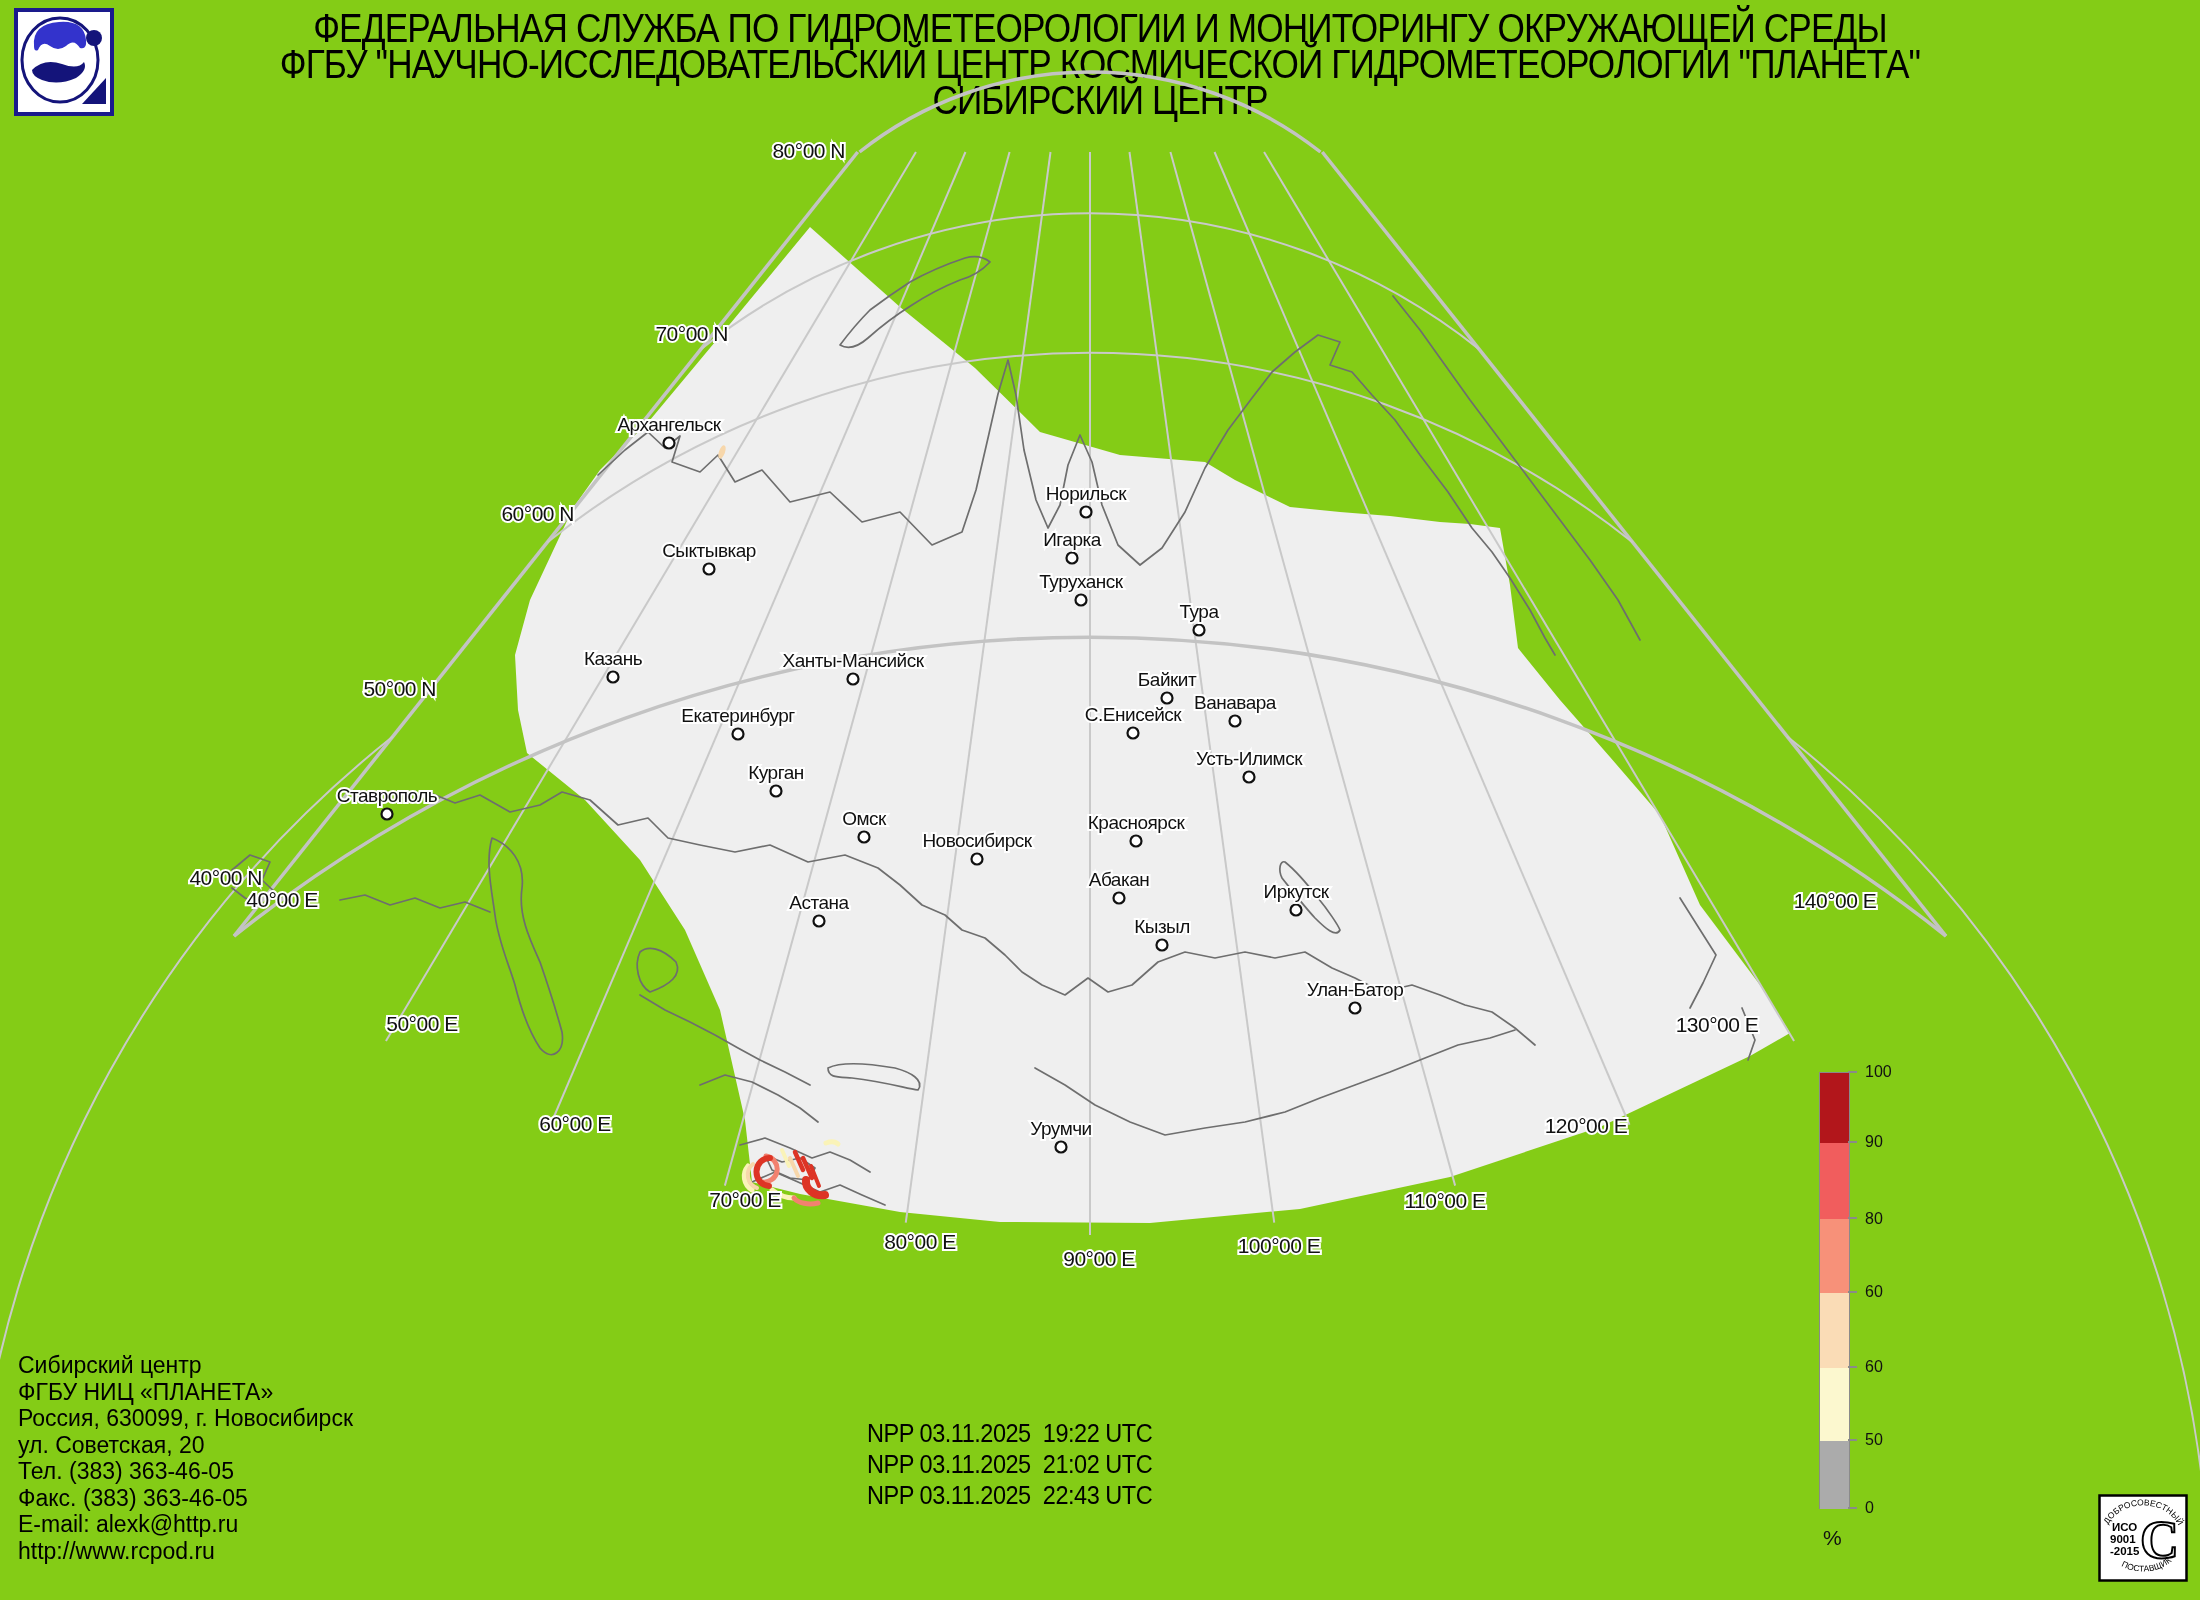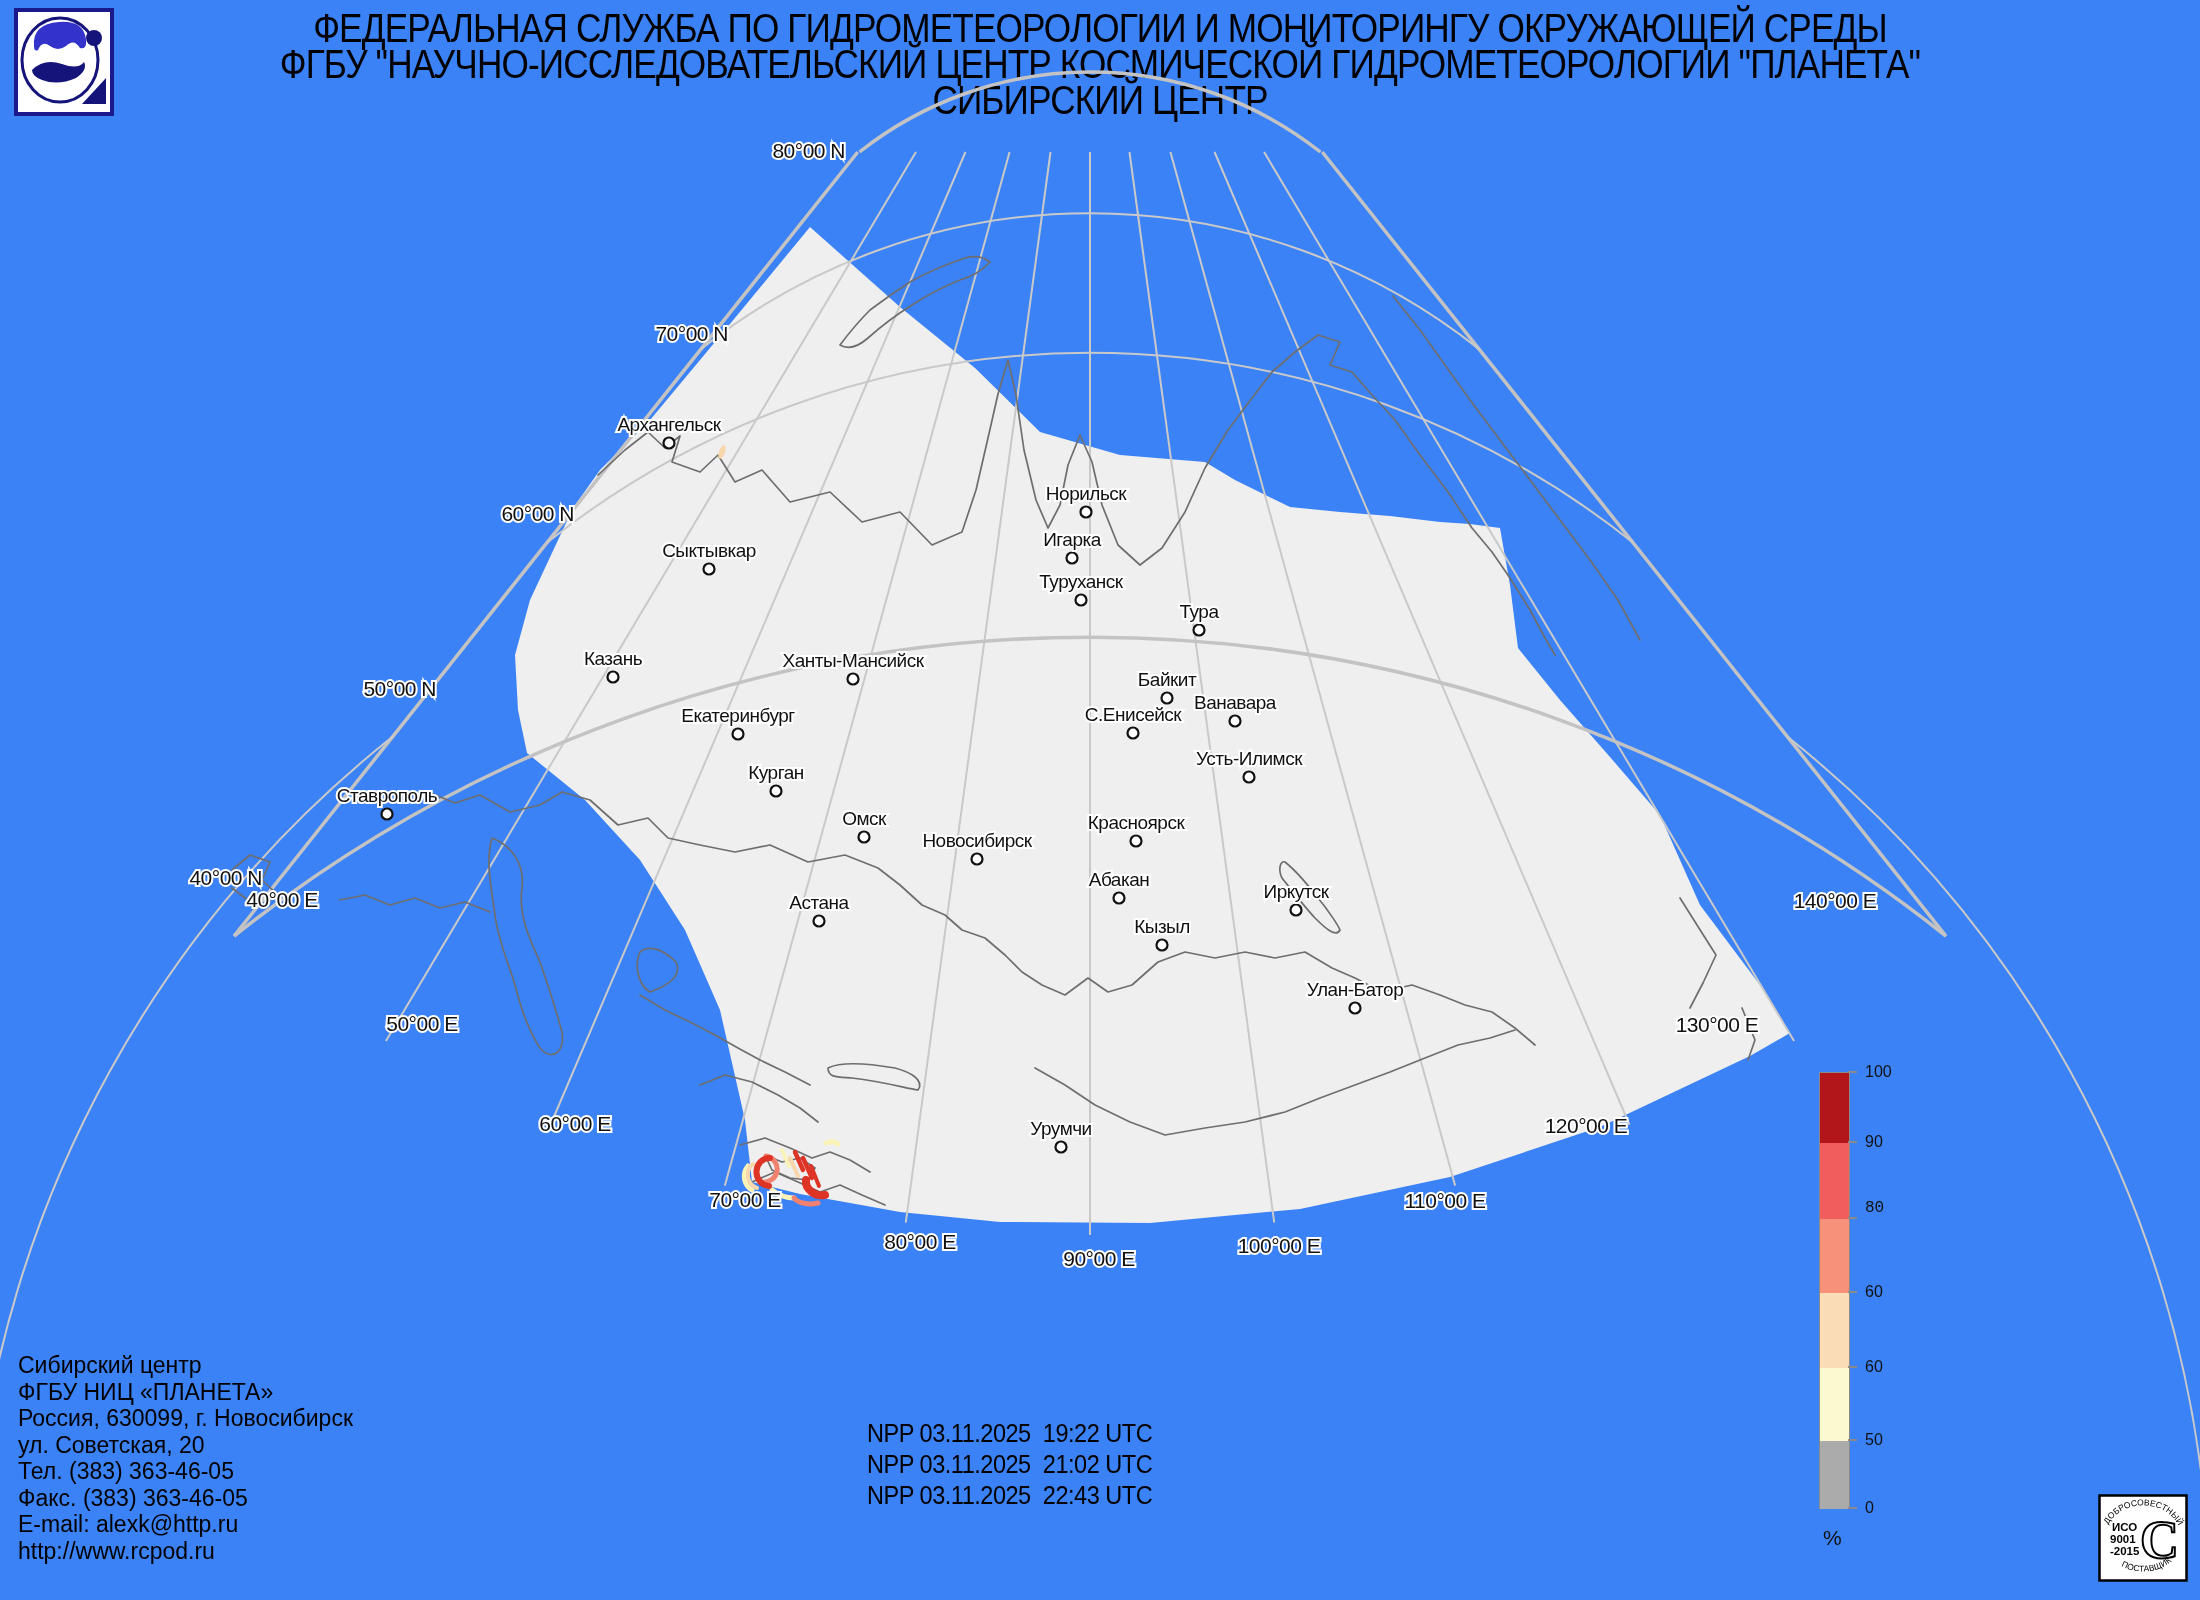--- a/index.html
+++ b/index.html
@@ -1,16 +1,16 @@
 <!DOCTYPE html>
 <html><head>
 <meta charset="utf-8">
 <style>
   html,body{margin:0;padding:0;background:#ffffff;}
-  .page{position:relative;width:2200px;height:1600px;background:#3b82f6;overflow:hidden;
+  .page{position:relative;width:2200px;height:1600px;background:#84cc16;overflow:hidden;
         font-family:"Liberation Sans",sans-serif;color:#000;}
   
   .header-title{position:absolute;left:150px;right:150px;top:10px;text-align:center;}
   .header-title .tline{font-size:40px;line-height:36px;letter-spacing:-1px;
         transform:scaleX(0.88);transform-origin:50% 50%;white-space:nowrap;color:#000;}
   .logo-box{position:absolute;left:14px;top:8px;width:100px;height:108px;}
   
   svg.mapsvg{position:absolute;left:0;top:0;}
   .gridline{stroke:#c9c9c9;stroke-width:2;fill:none;}
   .gridborder{stroke:#c3c3c3;stroke-width:3.5;fill:none;}
@@ -209,21 +209,21 @@
       <div class="seg" style="height: 70px; background: rgb(178, 22, 27);"></div>
       <div class="seg" style="height: 76px; background: rgb(241, 93, 93);"></div>
       <div class="seg" style="height: 74px; background: rgb(247, 145, 121);"></div>
       <div class="seg" style="height: 75px; background: rgb(250, 220, 182);"></div>
       <div class="seg" style="height: 73px; background: rgb(252, 248, 207);"></div>
       <div class="seg" style="height: 68px; background: rgb(171, 171, 171);"></div>
       <div class="legend-label" style="top: 0px;">100</div>
       <div class="legend-tick" style="top: -1px;"></div>
       <div class="legend-label" style="top: 70px;">90</div>
       <div class="legend-tick" style="top: 69px;"></div>
-      <div class="legend-label" style="top: 136px; font-family: Liberation Mono, monospace;">80</div>
+      <div class="legend-label" style="top: 147px;">80</div>
       <div class="legend-tick" style="top: 145px;"></div>
       <div class="legend-label" style="top: 220px;">60</div>
       <div class="legend-tick" style="top: 219px;"></div>
       <div class="legend-label" style="top: 295px;">60</div>
       <div class="legend-tick" style="top: 294px;"></div>
       <div class="legend-label" style="top: 368px;">50</div>
       <div class="legend-tick" style="top: 367px;"></div>
       <div class="legend-label" style="top: 436px;">0</div>
       <div class="legend-tick" style="top: 435px;"></div>
       <div class="legend-unit" style="top: 454px;">%</div>

